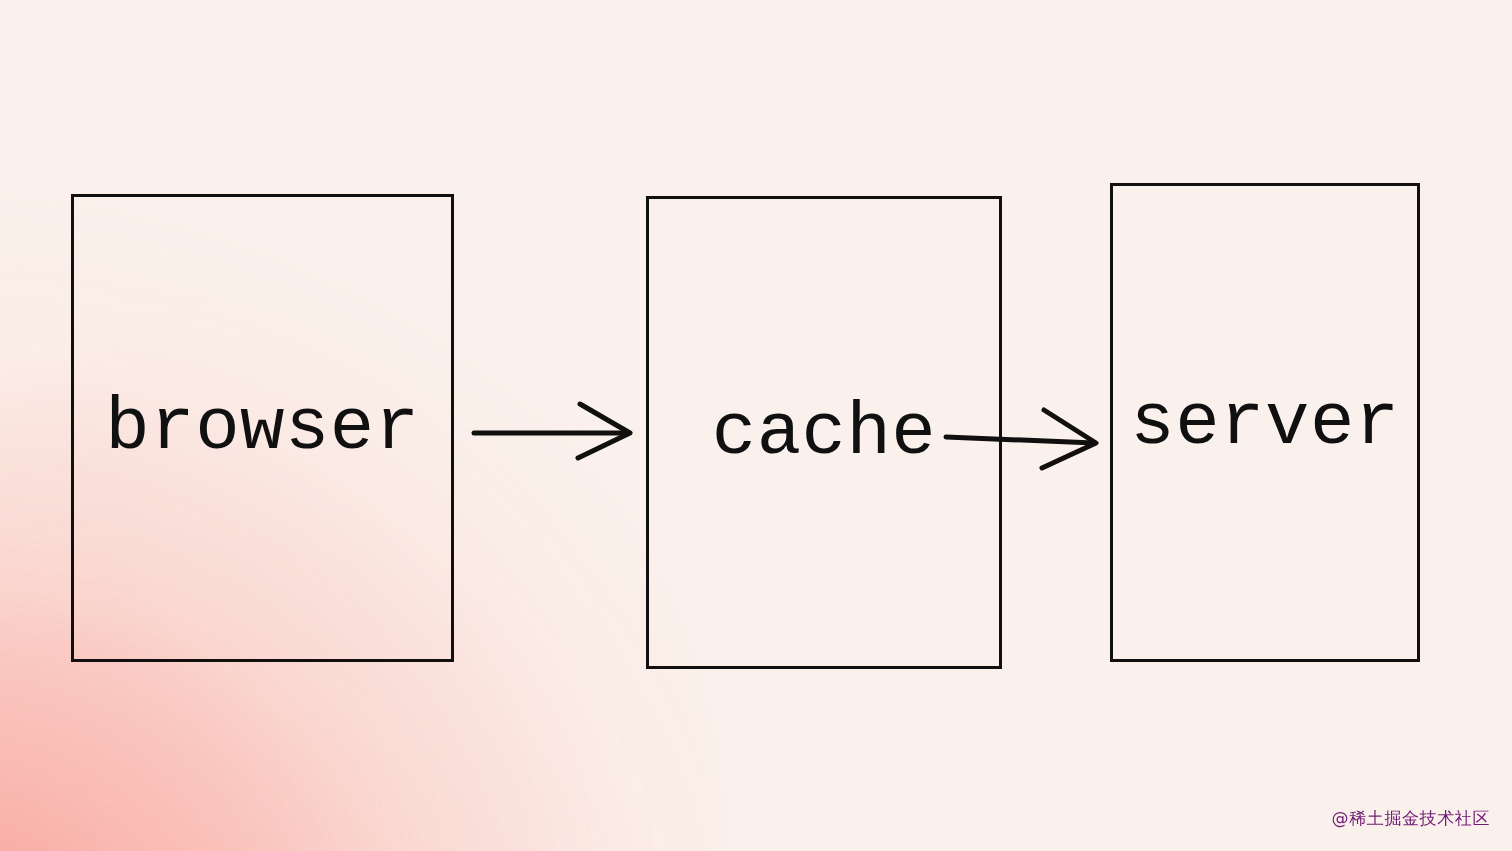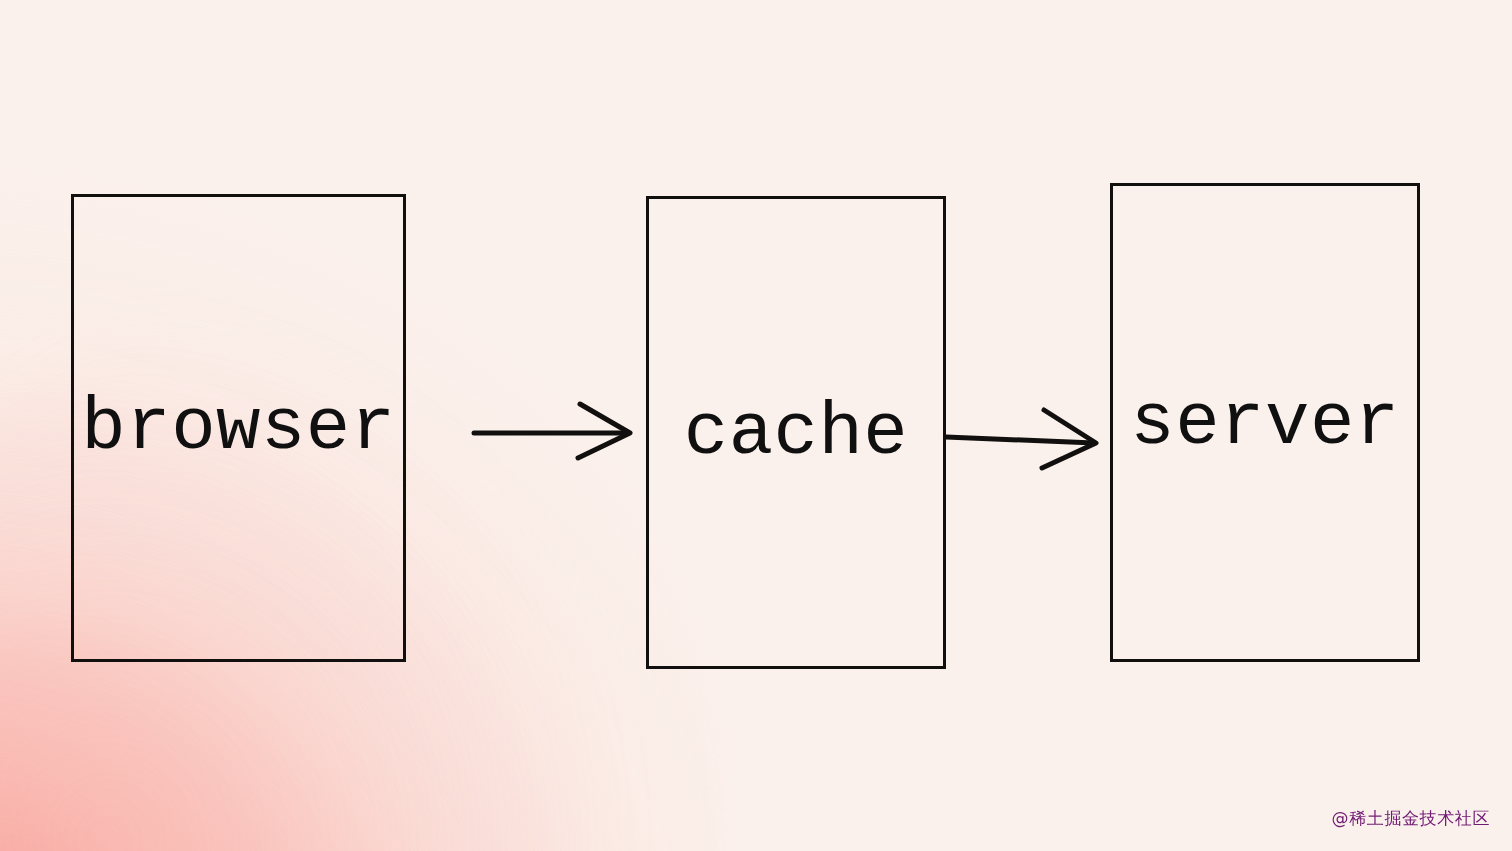--- a/index.html
+++ b/index.html
@@ -96,22 +96,22 @@
     font-family: "Liberation Mono", "DejaVu Sans Mono", monospace;
     font-size: 74px;
     font-weight: 400;
     letter-spacing: 0.5px;
     line-height: 1;
     white-space: nowrap;
     user-select: none;
   }
 
   
-  #node-browser { left: 71px;   top: 194px; width: 335px; height: 468px; align-items: center; }
-  #node-cache   { left: 646px;  top: 196px; width: 300px; height: 473px; align-items: center; }
+  #node-browser { left: 71px;   top: 194px; width: 383px; height: 468px; align-items: center; }
+  #node-cache   { left: 646px;  top: 196px; width: 356px; height: 473px; align-items: center; }
   #node-server  { left: 1110px; top: 183px; width: 310px; height: 479px; }
 
   
   .arrow-svg {
     position: absolute;
     overflow: visible;
   }
   #arrow-1 { left: 470px; top: 396px; width: 170px; height: 72px; }
   #arrow-2 { left: 942px; top: 398px; width: 162px; height: 82px; }
   .arrow-stroke {

